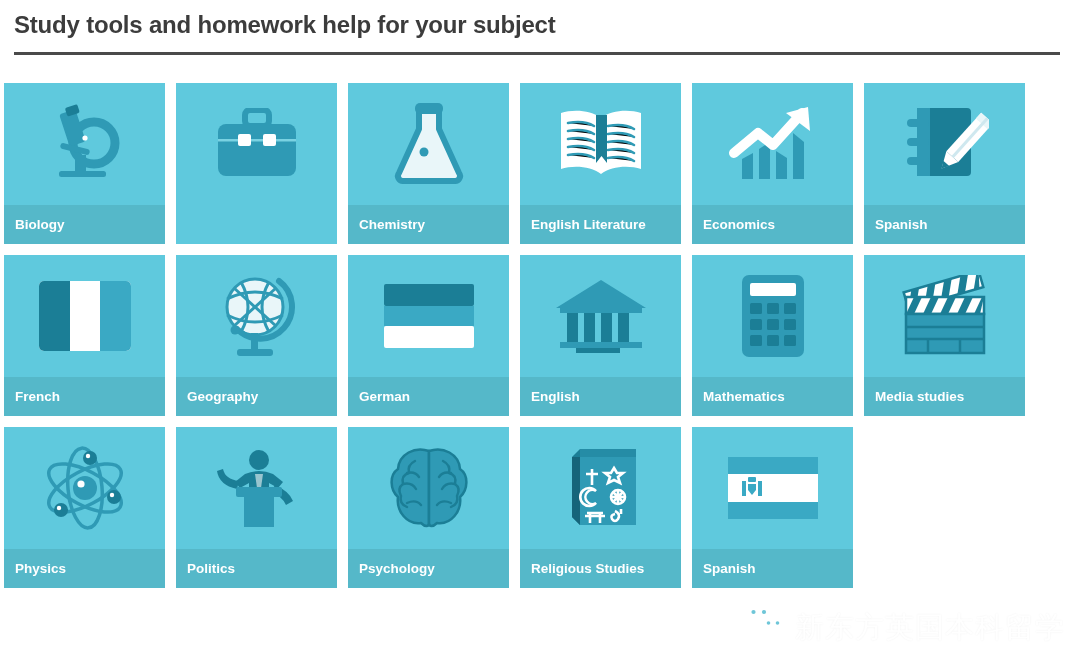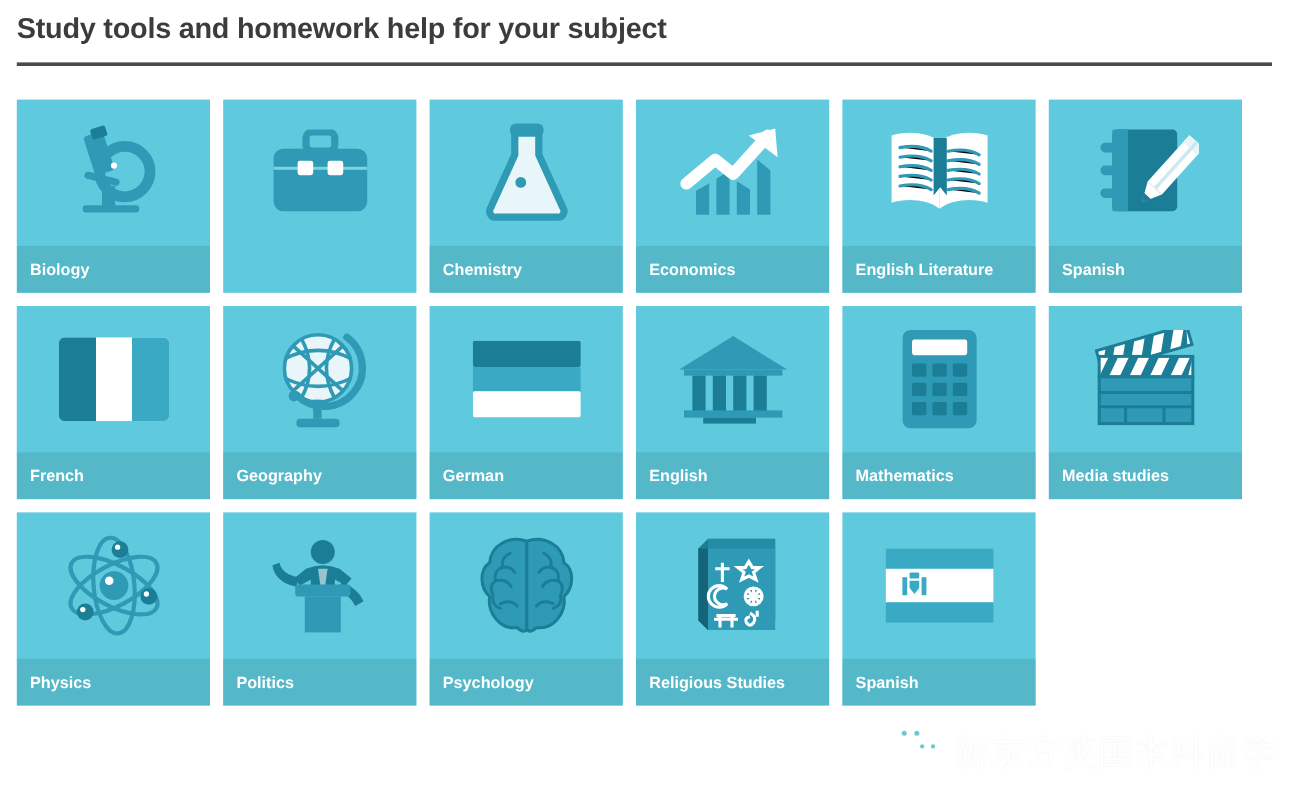--- a/index.html
+++ b/index.html
@@ -33,21 +33,21 @@
   }
   #title-divider {
     margin-top: 10px;
     height: 3px;
     background: #4a4a4a;
     width: 1046px;
   }
   
   #grid {
     position: absolute;
-    left: 14px;
+    left: 4px;
     top: 83px;
     width: 1052px;
     display: grid;
     grid-template-columns: repeat(6, 161px);
     grid-auto-rows: 161px;
     column-gap: 17px;
     row-gap: 34px;
     gap: 11px;
   }
   .tile {
@@ -150,35 +150,20 @@
       <div class="tile">
         <div class="tile-icon">
           <svg width="76" height="86" viewBox="0 0 76 86">
       <path d="M28 6 h20 v22 l20 44 a5 5 0 0 1 -4.5 8 h-51 a5 5 0 0 1 -4.5 -8 l20 -44 z" fill="#e9f6f9" stroke="#2f9ab5" stroke-width="6" stroke-linejoin="round"></path>
       <rect x="24" y="2" width="28" height="11" rx="5" fill="#2f9ab5"></rect>
       <circle cx="33" cy="51" r="4.5" fill="#2f9ab5"></circle>
     </svg>
         </div>
         <div class="tile-label-band">
           <div class="tile-label">Chemistry</div>
-        </div>
-      </div>
-      <div class="tile">
-        <div class="tile-icon">
-          <svg width="90" height="78" viewBox="0 0 90 78">
-      <path d="M14 74 v-20 l11 -6 v26 z" fill="#2f9ab5"></path>
-      <path d="M31 74 v-30 l11 -7 v37 z" fill="#2f9ab5"></path>
-      <path d="M48 74 v-28 l11 7 v21 z" fill="#2f9ab5"></path>
-      <path d="M65 74 v-46 l11 9 v37 z" fill="#2f9ab5"></path>
-      <path d="M6 48 L30 28 L45 40 L74 8" fill="none" stroke="#ffffff" stroke-width="10" stroke-linejoin="round" stroke-linecap="round"></path>
-      <polygon points="80,2 82,26 58,8" fill="#ffffff"></polygon>
-    </svg>
-        </div>
-        <div class="tile-label-band">
-          <div class="tile-label">Economics</div>
         </div>
       </div>
       <div class="tile">
         <div class="tile-icon">
           <svg width="92" height="76" viewBox="0 0 92 76">
       <path d="M46 12 C36 4 18 3 6 7 v56 c12 -4 30 -3 40 5 z" fill="#ffffff"></path>
       <path d="M46 12 C56 4 74 3 86 7 v56 c-12 -4 -30 -3 -40 5 z" fill="#ffffff"></path>
       <g stroke="#2f9ab5" stroke-width="2.6" stroke-linecap="round">
         <path d="M13 17 q16 -3 26 3"></path>
               <path d="M13 25 q16 -3 26 3"></path>
@@ -189,20 +174,35 @@
               <path d="M53 28 q16 -3 26 3"></path>
         <path d="M53 36 q16 -3 26 3"></path>
               <path d="M53 44 q16 -3 26 3"></path>
         <path d="M53 52 q16 -3 26 3"></path>
       </g>
       <path d="M41 9 h11 v48 l-5.5 -7 l-5.5 7 z" fill="#1b7e96"></path>
     </svg>
         </div>
         <div class="tile-label-band">
           <div class="tile-label">English Literature</div>
+        </div>
+      </div>
+      <div class="tile">
+        <div class="tile-icon">
+          <svg width="90" height="78" viewBox="0 0 90 78">
+      <path d="M14 74 v-20 l11 -6 v26 z" fill="#2f9ab5"></path>
+      <path d="M31 74 v-30 l11 -7 v37 z" fill="#2f9ab5"></path>
+      <path d="M48 74 v-28 l11 7 v21 z" fill="#2f9ab5"></path>
+      <path d="M65 74 v-46 l11 9 v37 z" fill="#2f9ab5"></path>
+      <path d="M6 48 L30 28 L45 40 L74 8" fill="none" stroke="#ffffff" stroke-width="10" stroke-linejoin="round" stroke-linecap="round"></path>
+      <polygon points="80,2 82,26 58,8" fill="#ffffff"></polygon>
+    </svg>
+        </div>
+        <div class="tile-label-band">
+          <div class="tile-label">Economics</div>
         </div>
       </div>
       <div class="tile">
         <div class="tile-icon">
           <svg width="88" height="84" viewBox="0 0 88 84">
       <rect x="16" y="6" width="54" height="68" rx="4" fill="#1b7e96"></rect>
       <rect x="16" y="6" width="13" height="68" fill="#2f9ab5"></rect>
       <g fill="#2f9ab5">
         <rect x="6" y="17" width="22" height="8" rx="4"></rect>
         <rect x="6" y="36" width="22" height="8" rx="4"></rect>

